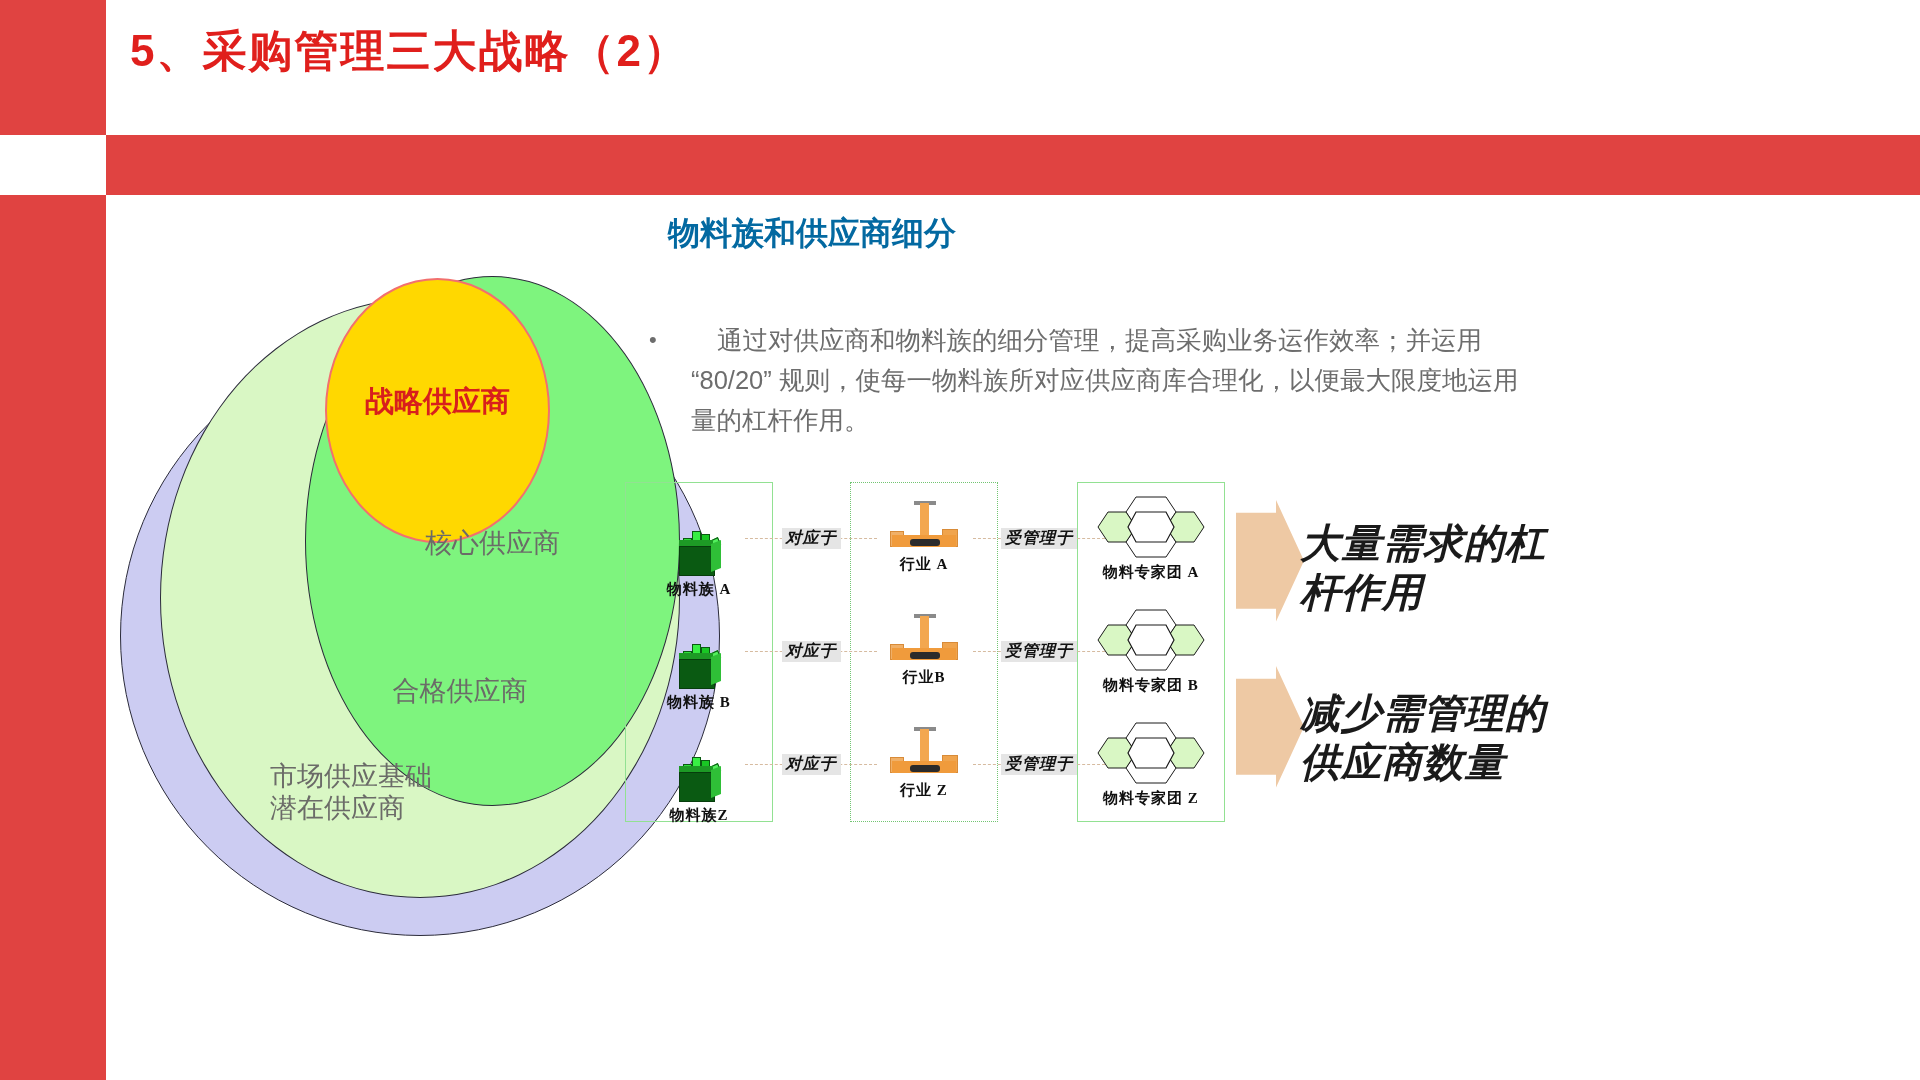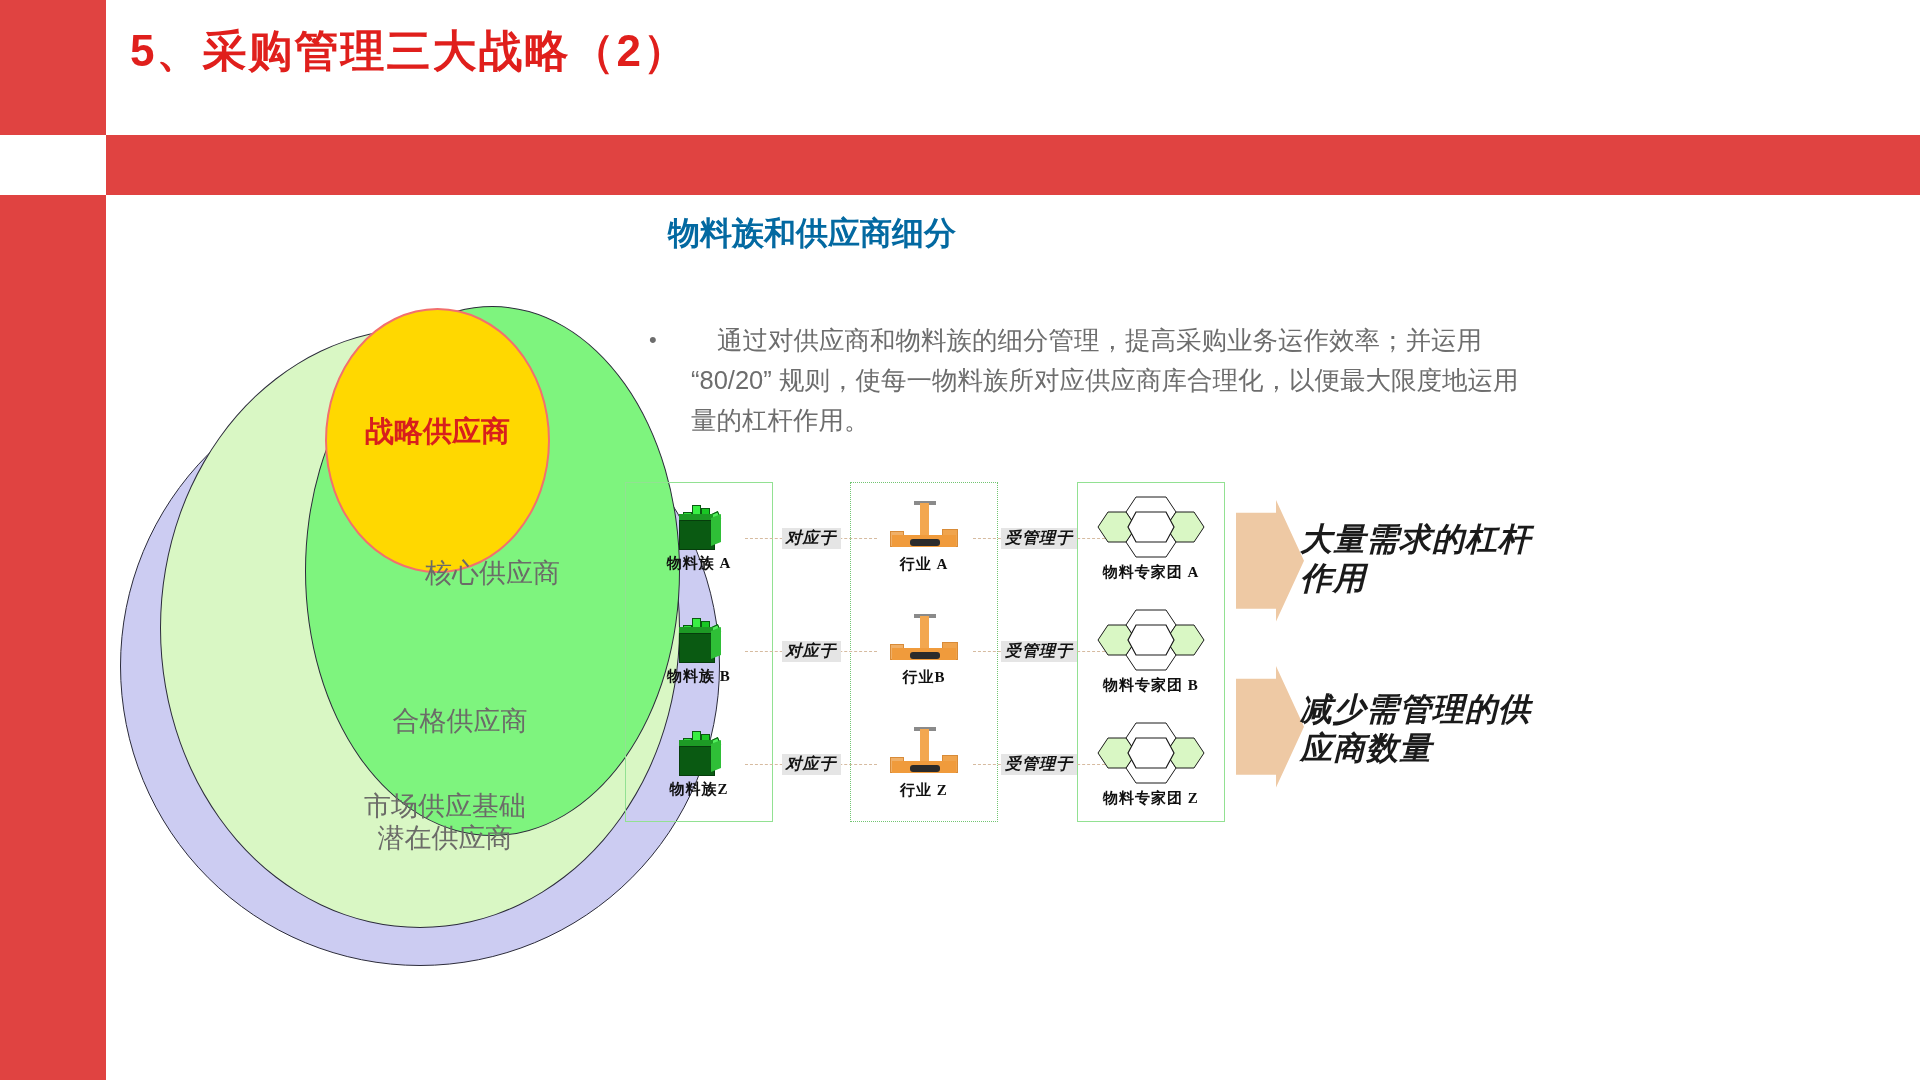--- a/index.html
+++ b/index.html
@@ -31,21 +31,21 @@
 
   
   .title {
     position:absolute; left:130px; top:22px;
     font-size:44px; font-weight:bold; color:#e01f1c;
     letter-spacing:2px; white-space:nowrap;
     font-family:"Liberation Sans","DejaVu Sans",sans-serif;
   }
 
   
-  .venn { position:absolute; left:120px; top:306px; width:620px; height:680px; }
+  .venn { position:absolute; left:120px; top:276px; width:620px; height:680px; }
   .circ { position:absolute; border-radius:50%; border:1.5px solid #2b2b3a; box-sizing:border-box; }
   .c-outer {
     left:0px; top:60px; width:600px; height:600px;
     background:#ccccf2;
   }
   .c-mid {
     left:40px; top:22px; width:520px; height:600px;
     background:#d9f7c4;
   }
   .c-core {
@@ -60,21 +60,21 @@
     position:absolute; text-align:center; color:#6b6b68;
     font-size:27px; line-height:1.18; white-space:pre-line;
     font-family:"Liberation Sans","DejaVu Sans",sans-serif;
   }
   .lbl-strat {
     left:205px; top:108px; width:225px;
     color:#d81f1c; font-size:29px; font-weight:bold;
   }
   .lbl-core  { left:185px; top:252px; width:375px; }
   .lbl-qual  { left:120px; top:400px; width:440px; }
-  .lbl-base  { left:150px; top:485px; width:350px; text-align:center; }
+  .lbl-base  { left:150px; top:485px; width:350px; text-align:left; }
 
   
   .subhead {
     position:absolute; left:668px; top:212px;
     font-size:32px; font-weight:bold; color:#0369a1;
     font-family:"Liberation Sans","DejaVu Sans",sans-serif;
   }
   .bullet-row {
     position:absolute; left:645px; top:320px; width:880px;
     display:flex; align-items:flex-start;
@@ -129,21 +129,21 @@
   }
   .conn.a { left:120px; width:132px; }
   .conn.b { left:348px; width:132px; }
   .conn.y0 { top:38px; }
   .conn.y1 { top:151px; }
   .conn.y2 { top:264px; }
   .callout {
     position:absolute; width:260px;
     font-family:"Liberation Serif","DejaVu Serif",serif;
     font-style:italic; font-weight:bold;
-    font-size:32px; line-height:1.22; color:#1a1a1a;
+    font-size:40px; line-height:1.22; color:#1a1a1a;
     letter-spacing:1px;
   }
   .callout.one { left:1300px; top:520px; }
   .callout.two { left:1300px; top:690px; }
 
   
   .icon-crate { position:relative; width:52px; height:46px; }
   .icon-crate .box {
     position:absolute; left:6px; top:16px; width:34px; height:28px;
     background:#0a5a12; border:1px solid #063d0c;
@@ -221,21 +221,21 @@
   <span class="bullet-dot">•</span>
   <span class="bullet-text">通过对供应商和物料族的细分管理，提高采购业务运作效率；并运用 “80/20” 规则，使每一物料族所对应供应商库合理化，以便最大限度地运用量的杠杆作用。</span>
 </div>
 
 <div class="flow">
 
   <div class="col col-mat"></div>
   <div class="col col-ind"></div>
   <div class="col col-exp"></div>
 
-  <div class="col col-mat" style="border:none;">
+  <div class="col col-mat" style="border:none;margin-top:26px;">
     <div class="cell r0">
       <div class="icon-crate">
         <span class="b1"></span>
           <span class="b2"></span>
           <span class="b3"></span>
           <span class="b4"></span>
         <span class="box-top"></span>
           <span class="box"></span>
           <span class="box-side"></span>
       </div>

